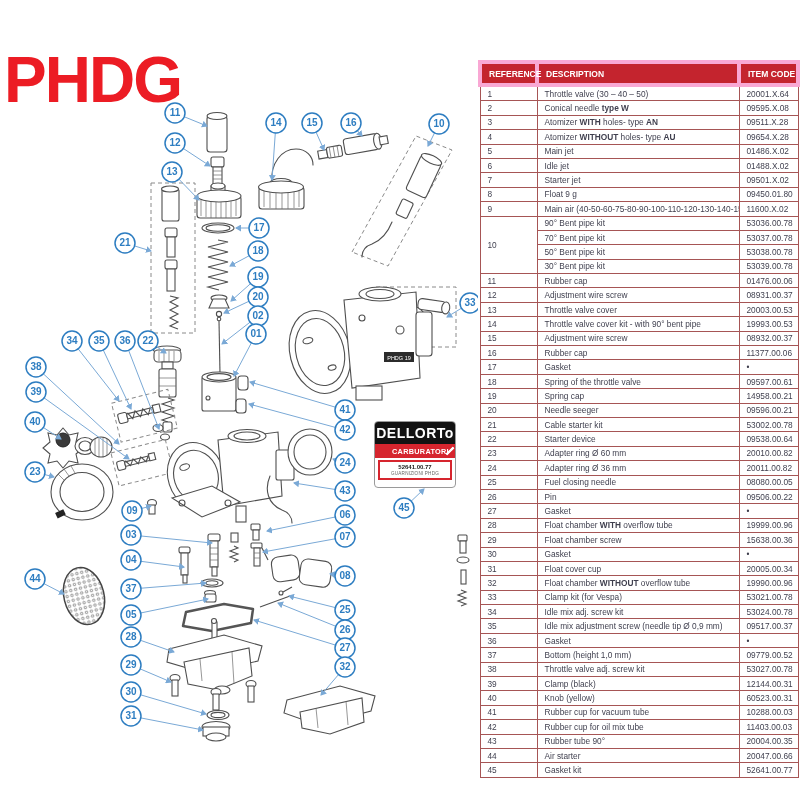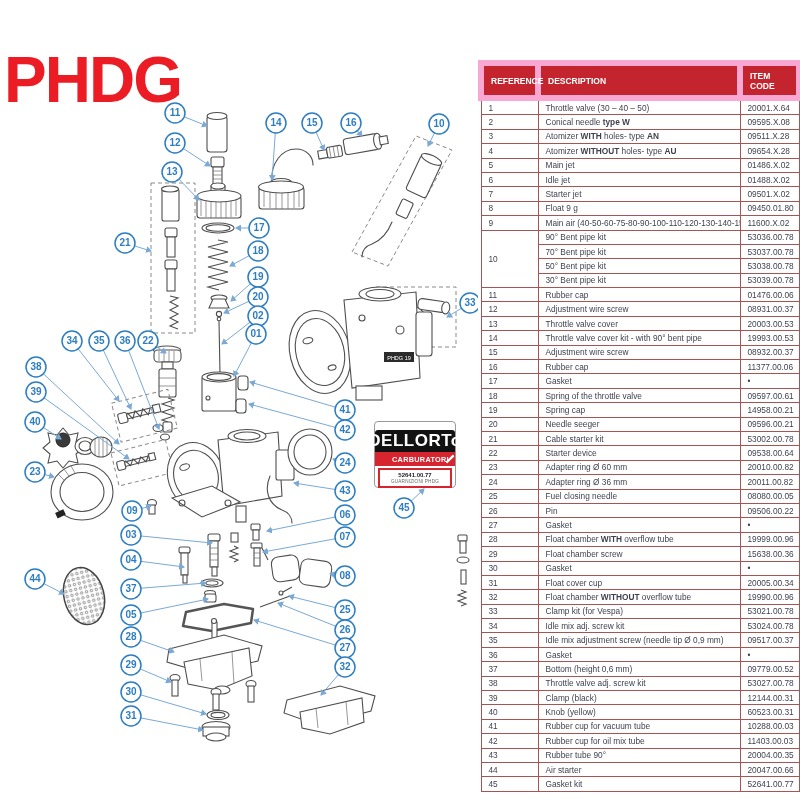--- a/index.html
+++ b/index.html
@@ -6,31 +6,31 @@
   #page{position:relative;width:800px;height:800px;background:#fff;overflow:hidden;
         font-family:"Liberation Sans",sans-serif;}
   #brand-title{position:absolute;left:4px;top:48px;font-size:64px;font-weight:bold;
         letter-spacing:-2px;color:#EC1C24;line-height:1;}
   #diagram-svg{position:absolute;left:0;top:0;}
   
   #table-wrap{position:absolute;left:478px;top:60px;width:318px;background:#fff;}
   table.parts{border-collapse:collapse;width:318px;table-layout:fixed;
         font-size:8.3px;color:#3f3f4e;}
   table.parts th{background:#C4242E;color:#fff;font-size:8.5px;font-weight:bold;
-        text-align:left;padding:4.5px 0 4.5px 7px;border:6px solid #f9a8d4;}
+        text-align:left;padding:4.5px 0 4.5px 7px;border:4px solid #f9a8d4;}
   table.parts td{border:1px solid #A65555;height:13.4px;padding:0 2px 0 7px;
         overflow:hidden;white-space:nowrap;background:#fff;}
   table.parts td.ref{vertical-align:middle;}
   col.c-ref{width:57px;} col.c-desc{width:202px;} col.c-code{width:59px;}
   
   #dellorto-label{position:absolute;left:374px;top:421px;width:82px;height:67px;
         background:#fff;border:1px solid #9a9a9a;border-radius:4px;box-sizing:border-box;}
   .lbl-black{height:22px;background:#121212;border-radius:3px 3px 0 0;display:flex;
         align-items:center;justify-content:center;color:#fff;font-weight:bold;
-        font-size:17px;letter-spacing:.5px;margin-top:8px;}
+        font-size:14px;letter-spacing:.5px;}
   .lbl-red{height:14px;background:#D6252E;display:flex;align-items:center;
         justify-content:space-between;padding:0 17px;}
   .lbl-red span{color:#fff;font-weight:bold;font-size:7.3px;letter-spacing:.3px;}
   .lbl-diamond{width:8px;height:8px;background:#fff;transform:rotate(45deg);
         border:1.5px solid #fff;box-shadow:inset 0 0 0 1.2px #D6252E;}
   .lbl-box{margin:2px 3px;border:2px solid #D6252E;text-align:center;padding:2px 0 1px;}
   .lbl-code{font-weight:bold;font-size:6px;color:#222;line-height:7px;}
   .lbl-sub{font-size:4.6px;color:#666;line-height:6px;letter-spacing:.2px;}
   
   .p{stroke:#4f4f4f;fill:#fff;stroke-width:1.1;}
@@ -837,21 +837,21 @@
             <td><span>Idle mix adjustment screw (needle tip Ø 0,9 mm)</span></td>
             <td>09517.00.37</td>
           </tr>
           <tr>
             <td class="ref">36</td>
             <td><span>Gasket</span></td>
             <td>•</td>
           </tr>
           <tr>
             <td class="ref">37</td>
-            <td><span>Bottom (height 0,6 mm)</span></td>
+            <td><span>Bottom (height 1,0 mm)</span></td>
             <td>09779.00.52</td>
           </tr>
           <tr>
             <td class="ref">38</td>
             <td><span>Throttle valve adj. screw kit</span></td>
             <td>53027.00.78</td>
           </tr>
           <tr>
             <td class="ref">39</td>
             <td><span>Clamp (black)</span></td>

